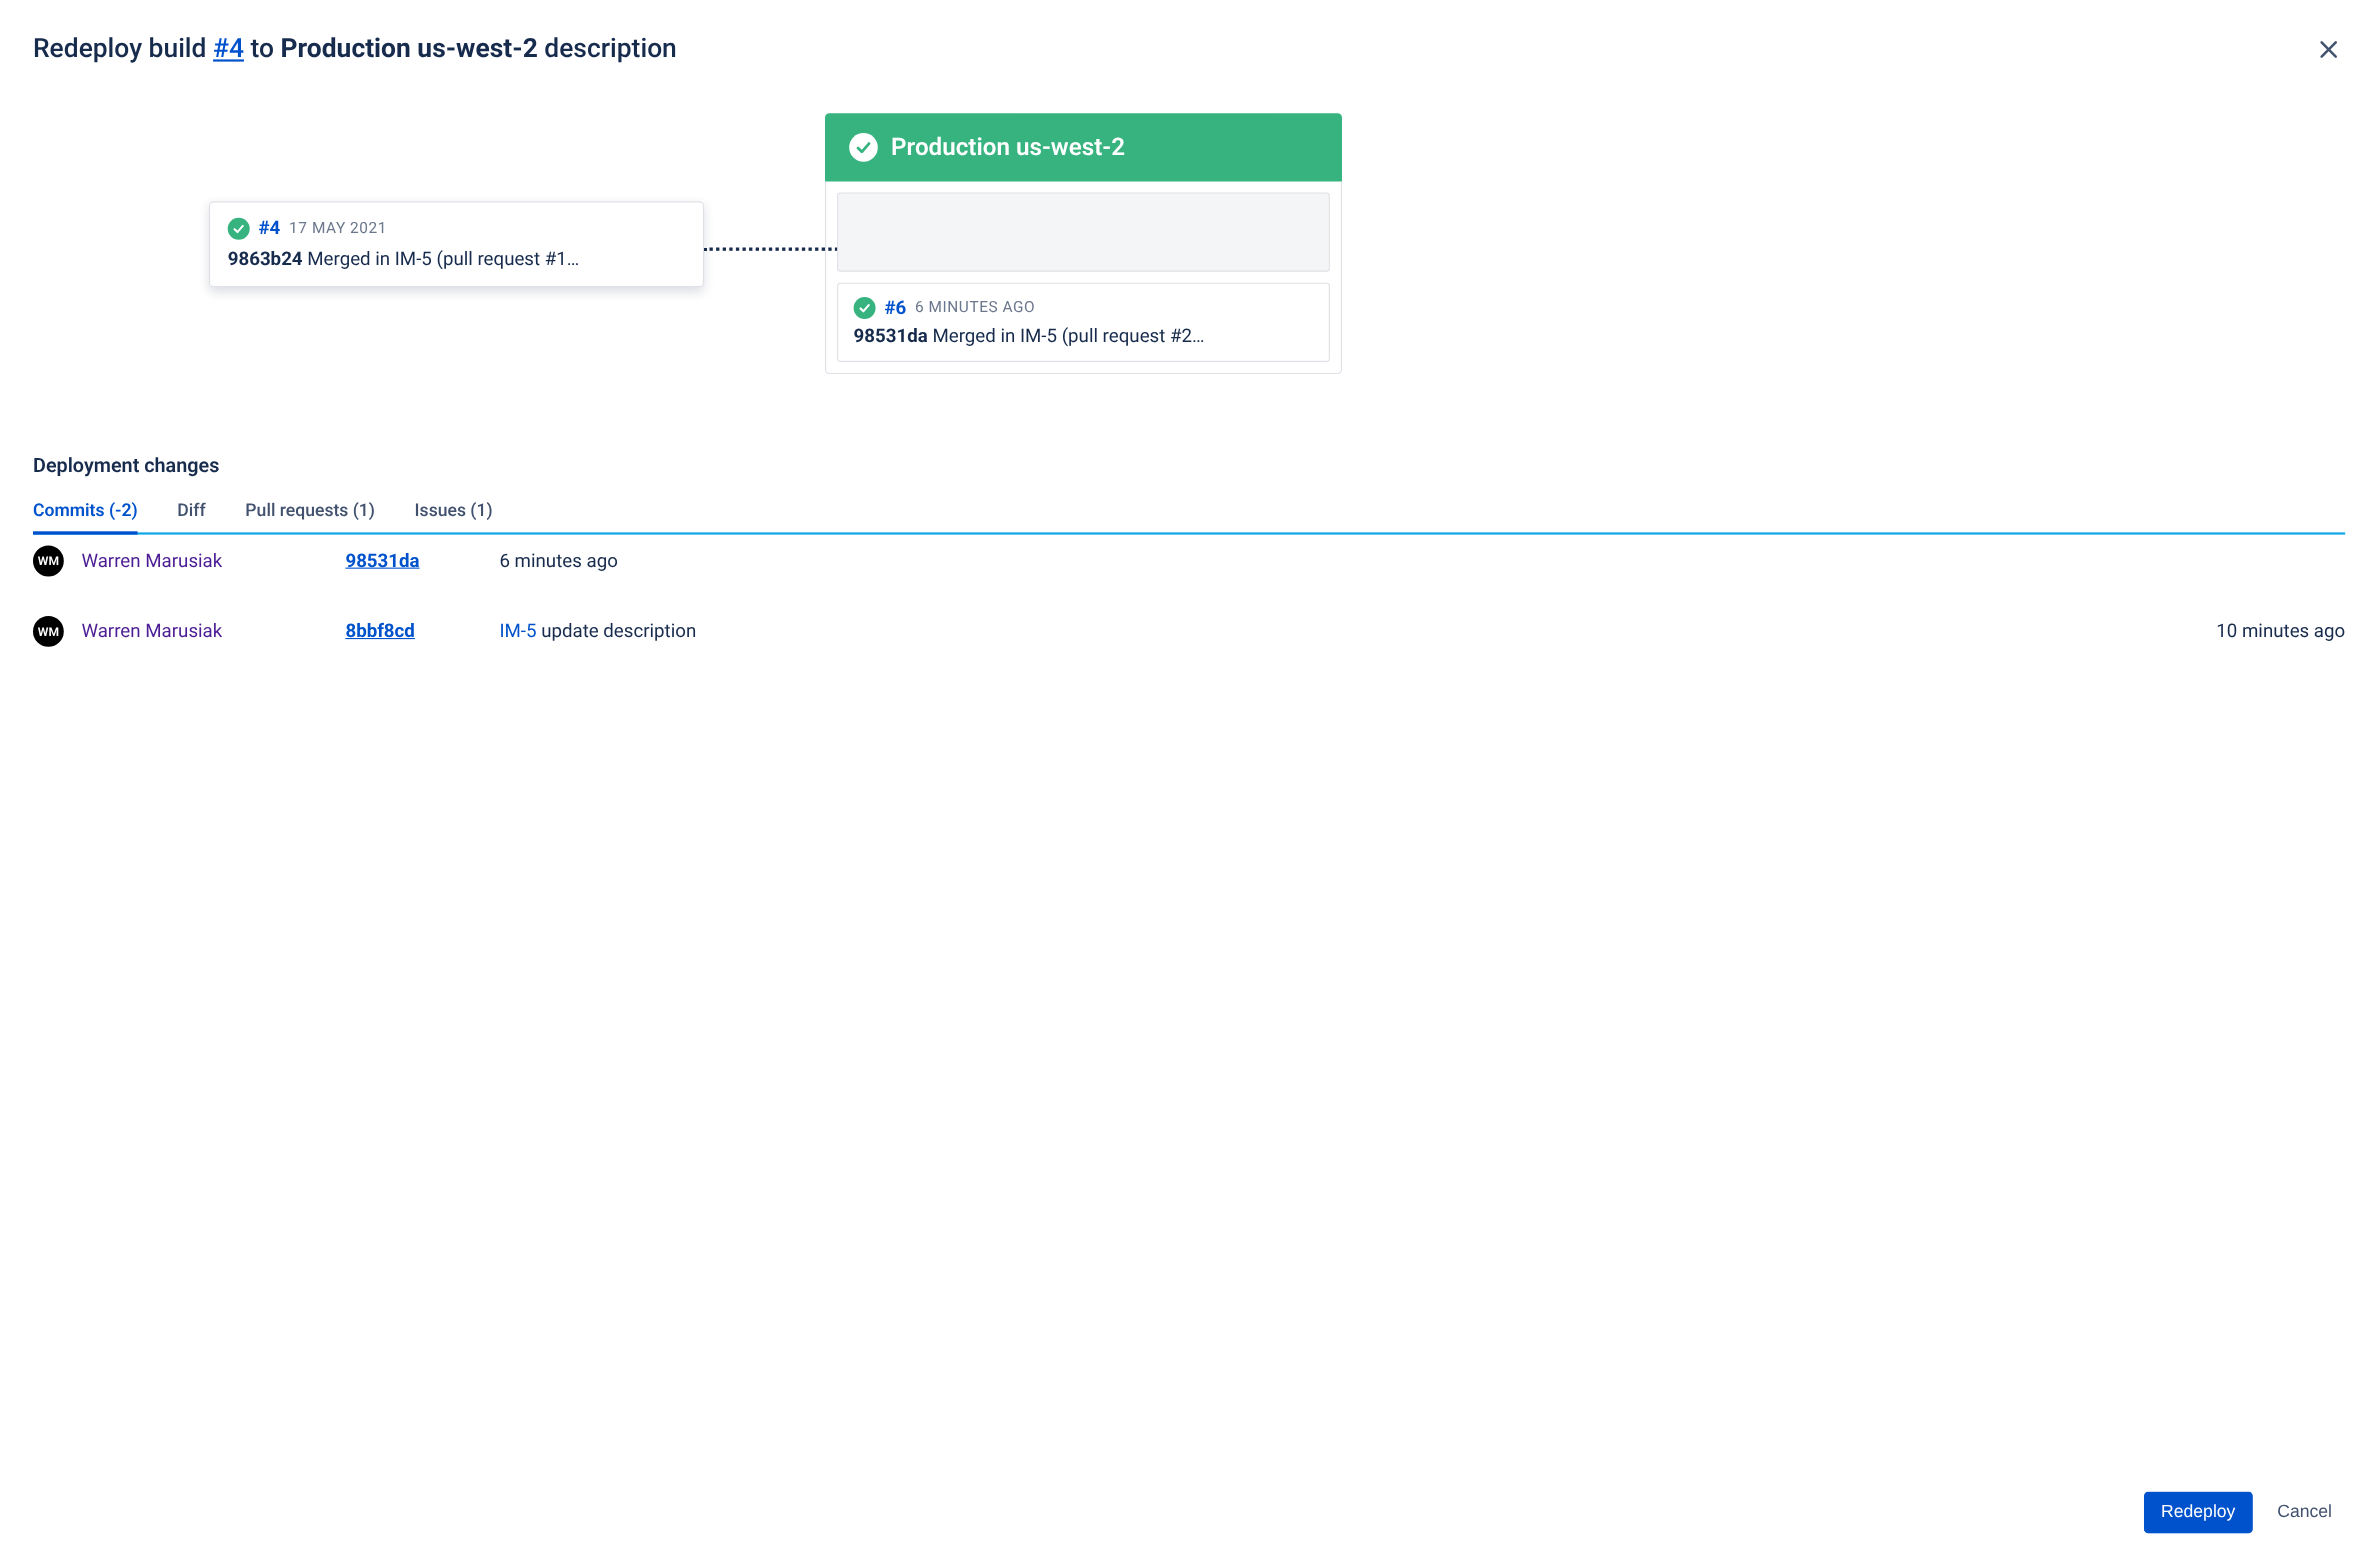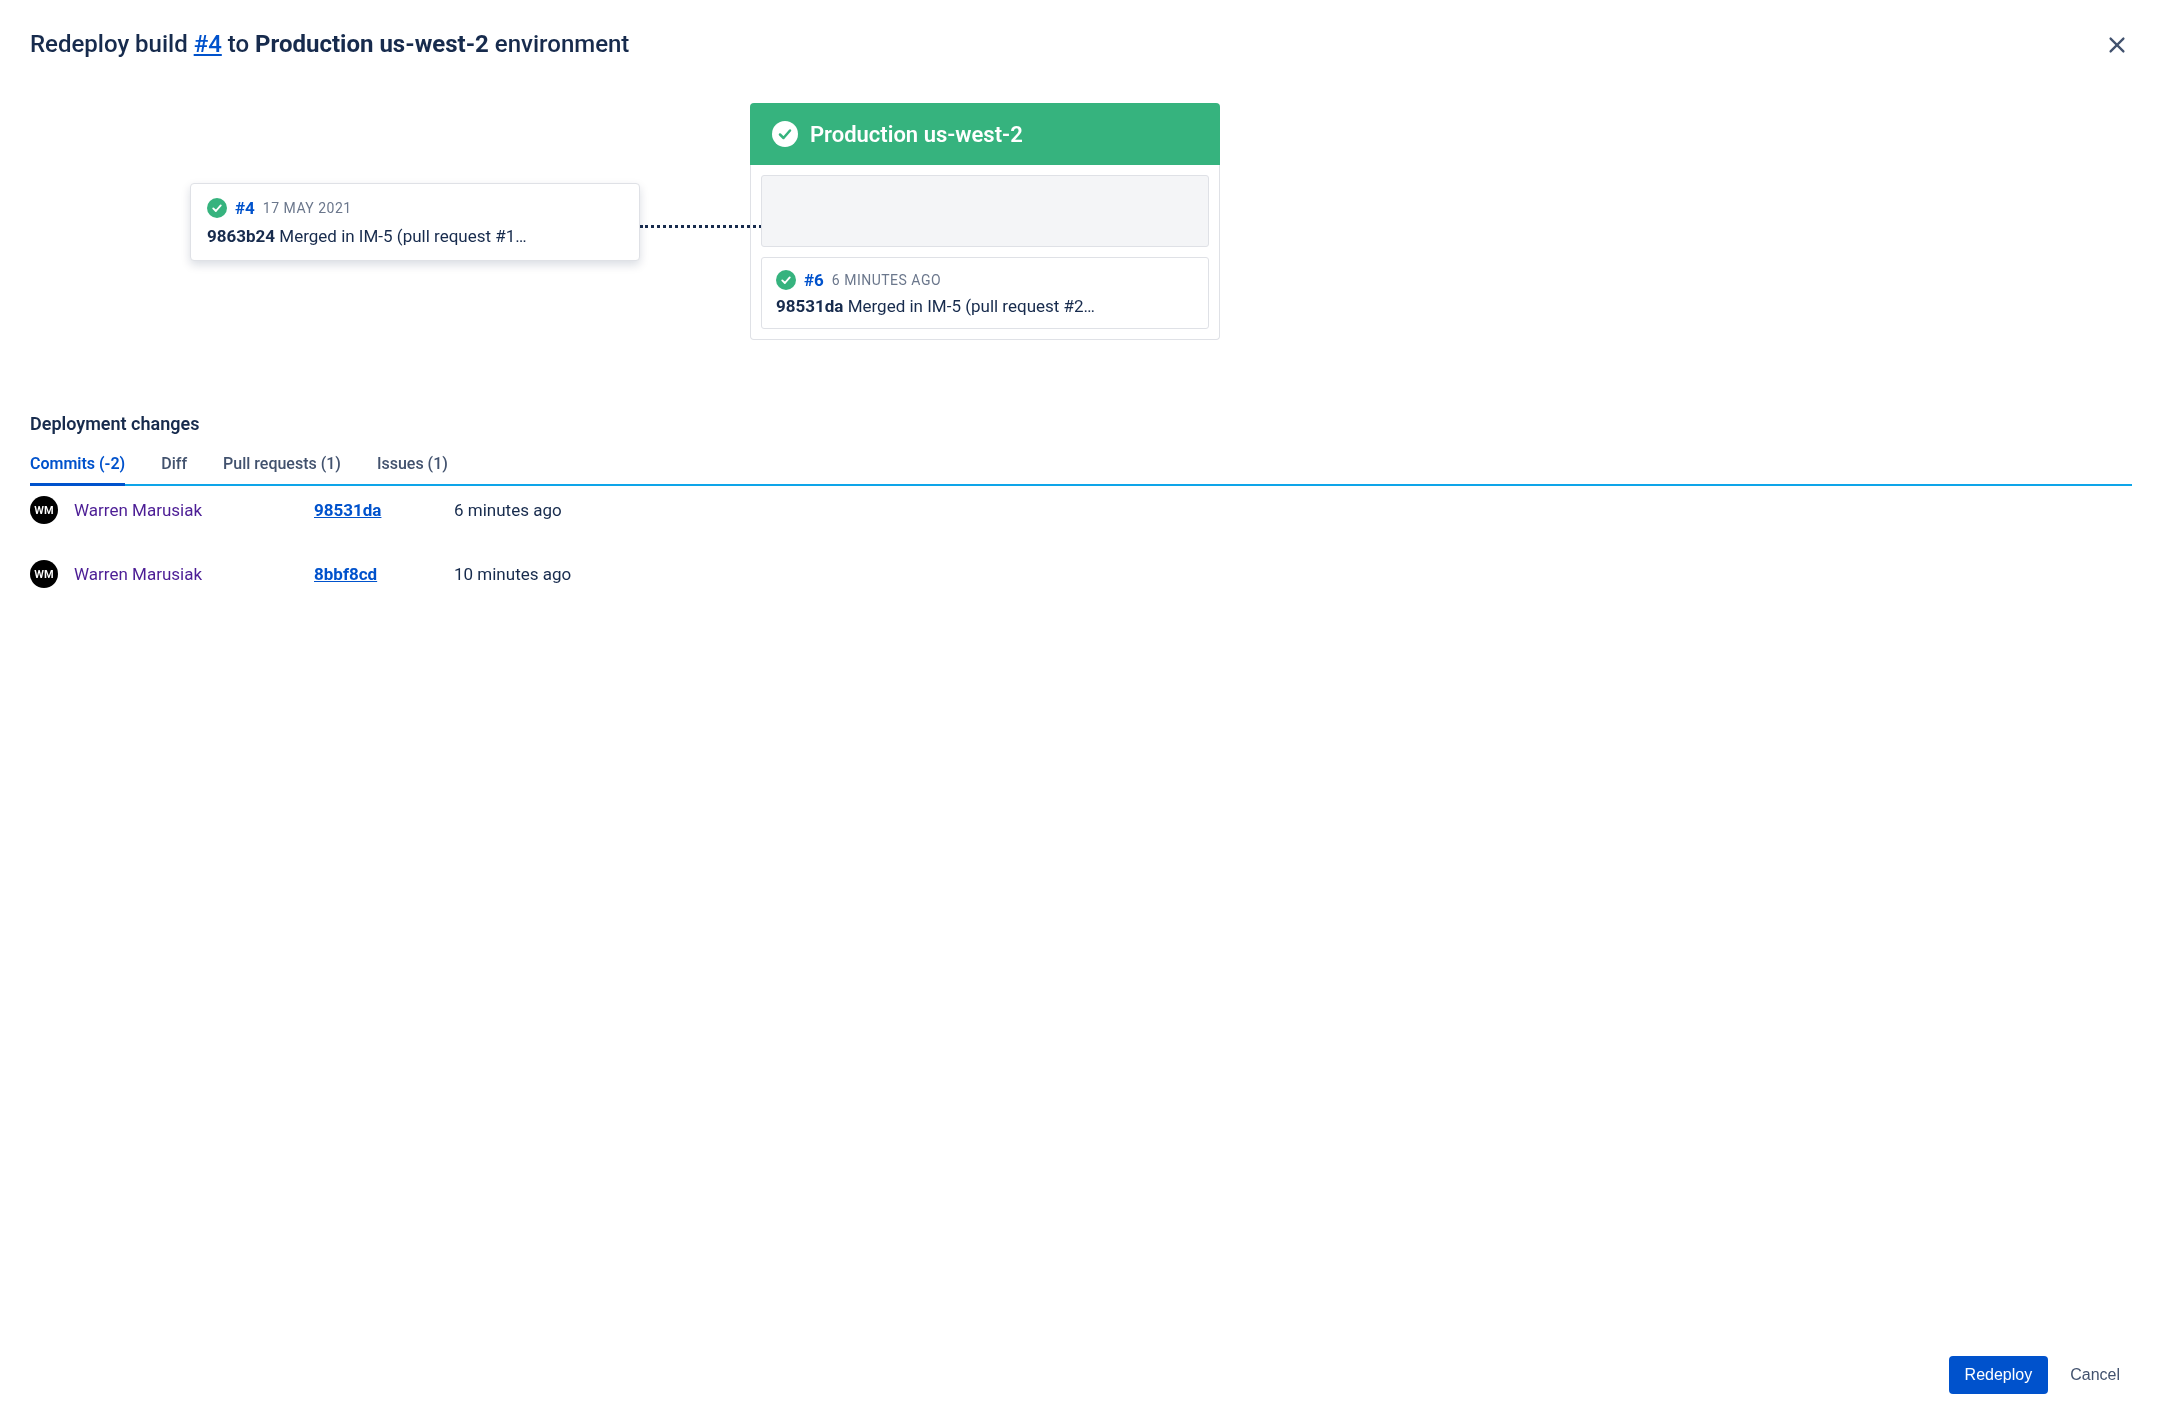--- a/index.html
+++ b/index.html
@@ -161,21 +161,21 @@
   .btn-link {
     background: none; border: none; color: #42526E;
     padding: 10px 12px; font-size: 16px; cursor: pointer; font-weight: 500;
   }
 </style>
 </head>
 <body>
 
 <div class="header">
   <h1 class="title">
-    <span>Redeploy build </span><a href="#" class="build-link">#4</a><span> to </span><span class="env-name">Production us-west-2</span><span> environment</span>
+    <span>Redeploy build </span><a href="#" class="build-link">#4</a><span> to </span><span class="env-name">Production us-west-2</span><span> description</span>
   </h1>
   <button class="close-btn">
     <span>
       <svg viewBox="0 0 24 24" fill="none" stroke="currentColor" stroke-width="2.5" stroke-linecap="round">
           <line x1="5" y1="5" x2="19" y2="19"></line>
           <line x1="19" y1="5" x2="5" y2="19"></line>
         </svg>
     </span>
   </button>
 </div>
@@ -240,20 +240,23 @@
   <div class="commit-row">
     <span class="avatar">WM</span>
     <span class="author-col">Warren Marusiak</span>
     <a href="#" class="hash-col">98531da</a>
     <span class="time-col">6 minutes ago</span>
   </div>
   <div class="commit-row">
     <span class="avatar">WM</span>
     <span class="author-col">Warren Marusiak</span>
     <a href="#" class="hash-col">8bbf8cd</a>
+    <span class="msg-col">
+      <span></span><a href="#">IM-5</a><span> update description</span>
+    </span>
     <span class="time-col">10 minutes ago</span>
   </div>
 </div>
 
 <div class="footer">
   <button class="btn-primary">Redeploy</button>
   <button class="btn-link">Cancel</button>
 </div>
 
 </body></html>

